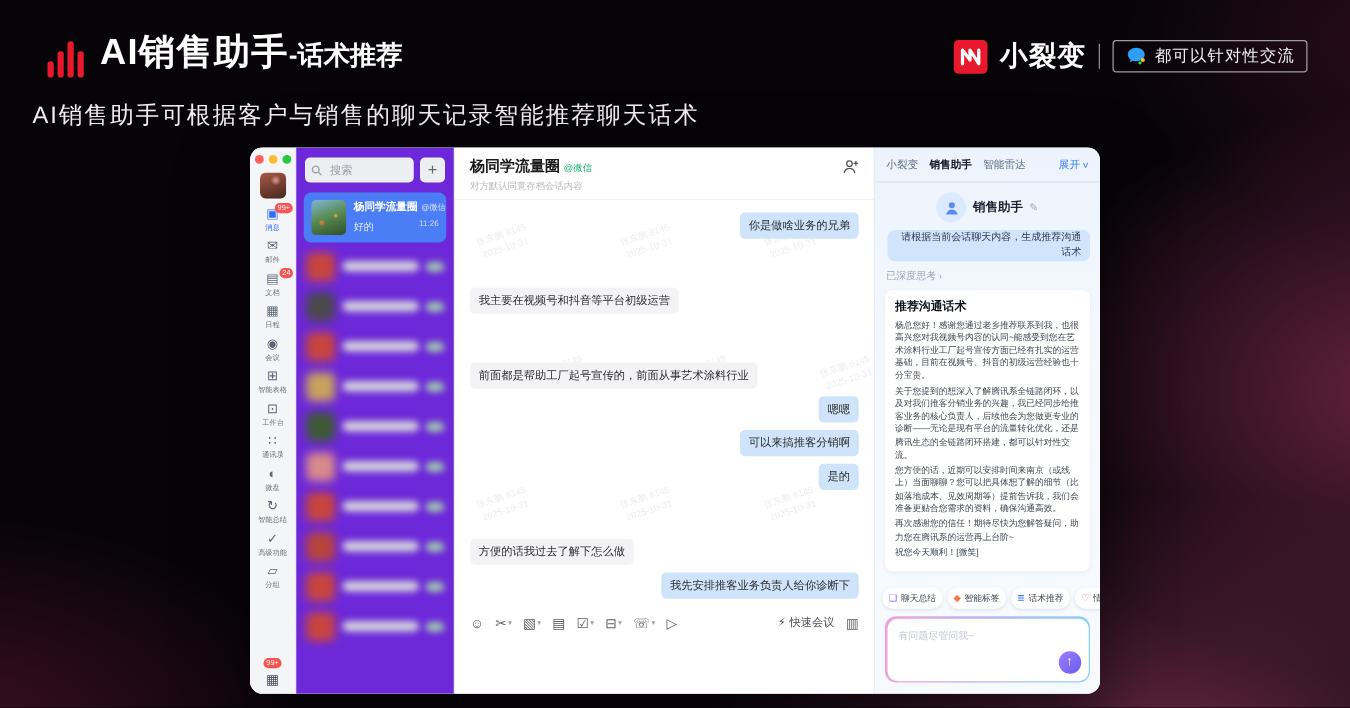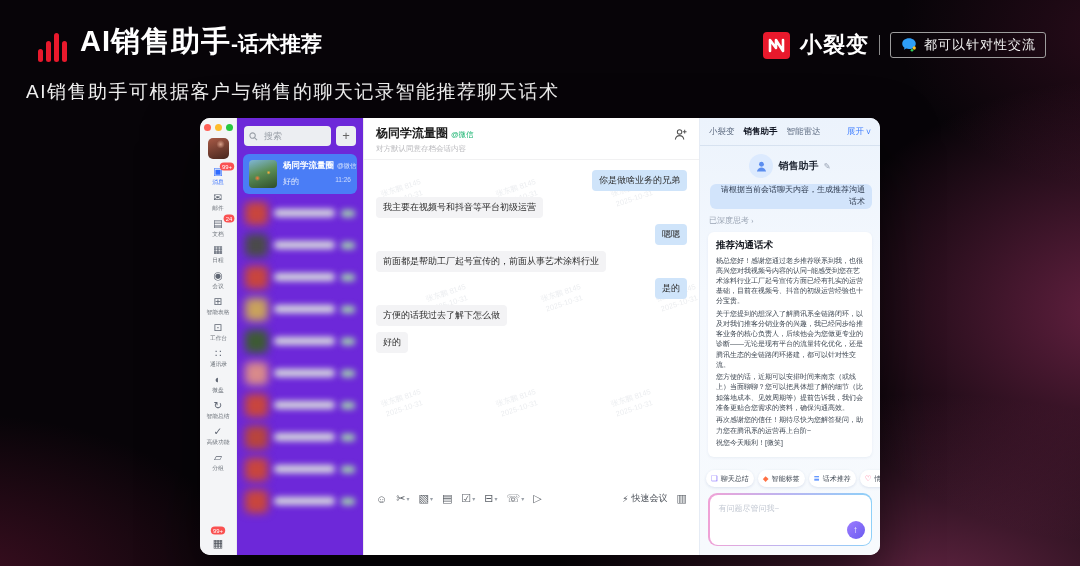--- a/index.html
+++ b/index.html
@@ -77,21 +77,21 @@
   .ch-tag{font-size:7.5px;color:#12b26c;}
   .ch-note{font-size:7.5px;color:#b8b8bc;margin-top:2px;}
   .ch-action{margin-left:auto;padding-top:2px;}
   .msgs{flex:1;position:relative;padding:4px 0;overflow:hidden;}
   .wm-layer{position:absolute;inset:0;pointer-events:none;}
   .wm{position:absolute;font-size:7.5px;color:rgba(125,135,155,.16);transform:rotate(-18deg);text-align:center;line-height:1.5;white-space:pre;}
   .mrow{display:flex;padding:0 12px;margin:6px 0;position:relative;}
   .mrow.left{justify-content:flex-start;}
   .mrow.right{justify-content:flex-end;}
   .bubble{max-width:72%;font-size:9px;color:#2d2d2d;padding:4px 7px;border-radius:4px;line-height:1.45;}
-  .left .bubble{background:#f3f3f5;}
+  .left .bubble{background:#f3f3f5;margin-top:33px;}
   .right .bubble{background:#cfe4fa;}
   .toolbar{display:flex;align-items:center;gap:9px;padding:6px 12px 4px;color:#5a5f66;}
   .t-ic{font-size:11px;display:flex;align-items:center;gap:1px;}
   .t-ic .caret{font-size:6px;color:#9aa0a8;}
   .t-spacer{flex:1;}
   .quick{font-size:9px;color:#4a4f57;display:flex;align-items:center;gap:3px;}
   .panel-toggle{font-size:11px;color:#5a5f66;}
   .input-area{height:46px;}
   
   .panel{width:180px;background:linear-gradient(180deg,#ecf3fc 0%,#f5f9fe 40%,#f7fafd 100%);border-left:1px solid #e6ecf5;display:flex;flex-direction:column;flex-shrink:0;}
@@ -335,31 +335,37 @@
 2025-10-31</div>
           <div class="wm" style="left: 248px; top: 232px;">张东鹏 8145
 2025-10-31</div>
         </div>
       <div class="mrow right">
           <div class="bubble">你是做啥业务的兄弟</div>
         </div>
       <div class="mrow left">
           <div class="bubble">我主要在视频号和抖音等平台初级运营</div>
         </div>
+      <div class="mrow left">
+          <div class="bubble">前面都是帮助工厂起号宣传的，前面从事艺术涂料行业</div>
+        </div>
       <div class="mrow right">
           <div class="bubble">嗯嗯</div>
         </div>
-      <div class="mrow left">
-          <div class="bubble">前面都是帮助工厂起号宣传的，前面从事艺术涂料行业</div>
+      <div class="mrow right">
+          <div class="bubble">可以来搞推客分销啊</div>
         </div>
       <div class="mrow right">
           <div class="bubble">是的</div>
         </div>
       <div class="mrow left">
           <div class="bubble">方便的话我过去了解下怎么做</div>
+        </div>
+      <div class="mrow right">
+          <div class="bubble">我先安排推客业务负责人给你诊断下</div>
         </div>
       <div class="mrow left">
           <div class="bubble">好的</div>
         </div>
     </div>
 
     <div class="toolbar">
       <span class="t-ic">
           <span>☺</span>
         </span>

